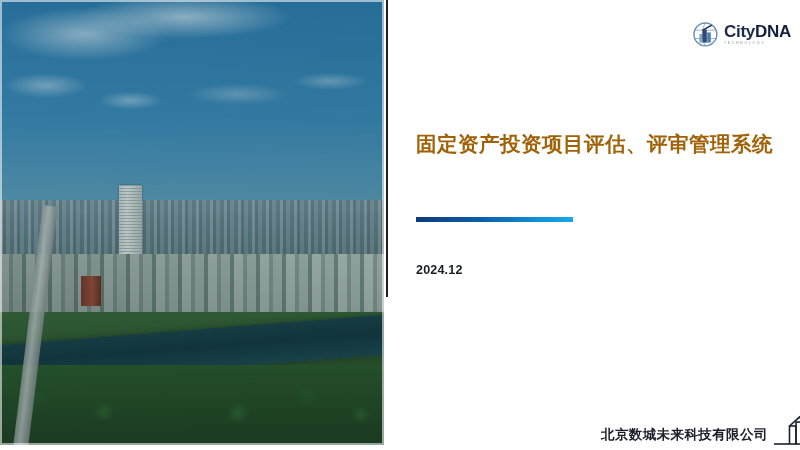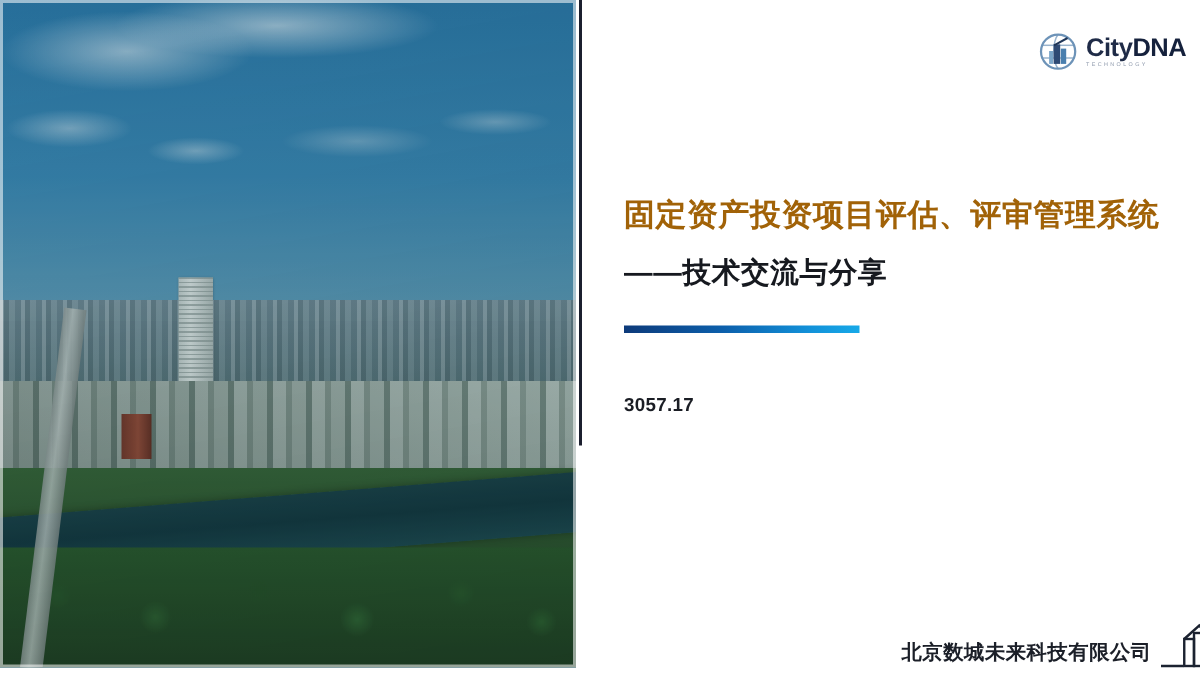--- a/index.html
+++ b/index.html
@@ -324,26 +324,25 @@
     <span class="wordblock">
       <span class="word">
         <span class="city">City</span><span class="dna">DNA</span>
       </span>
       <span class="tag">TECHNOLOGY</span>
     </span>
   </div>
 
   <div id="title-block">
     <div id="main-title">固定资产投资项目评估、评审管理系统</div>
-    <div id="sub-title">——技术交流与分享</div>
   </div>
 
   <div id="accent-bar"></div>
 
-  <div id="date">3057.17</div>
+  <div id="date">2024.12</div>
 
   <div id="footer">
     <span id="company-name">北京数城未来科技有限公司</span>
     <span id="footer-mark">
       <svg viewBox="0 0 34 32" width="34" height="32" aria-hidden="true">
         <path d="M2 29 H17" stroke="#1b2230" stroke-width="1.6" fill="none"></path>
         <rect x="17.5" y="11" width="6.5" height="18" fill="none" stroke="#1b2230" stroke-width="1.6"></rect>
         <rect x="24" y="7" width="7.5" height="22" fill="none" stroke="#1b2230" stroke-width="1.6"></rect>
         <path d="M17.5 11 L27.5 2 L31.5 7" fill="none" stroke="#1b2230" stroke-width="1.6"></path>
       </svg>

